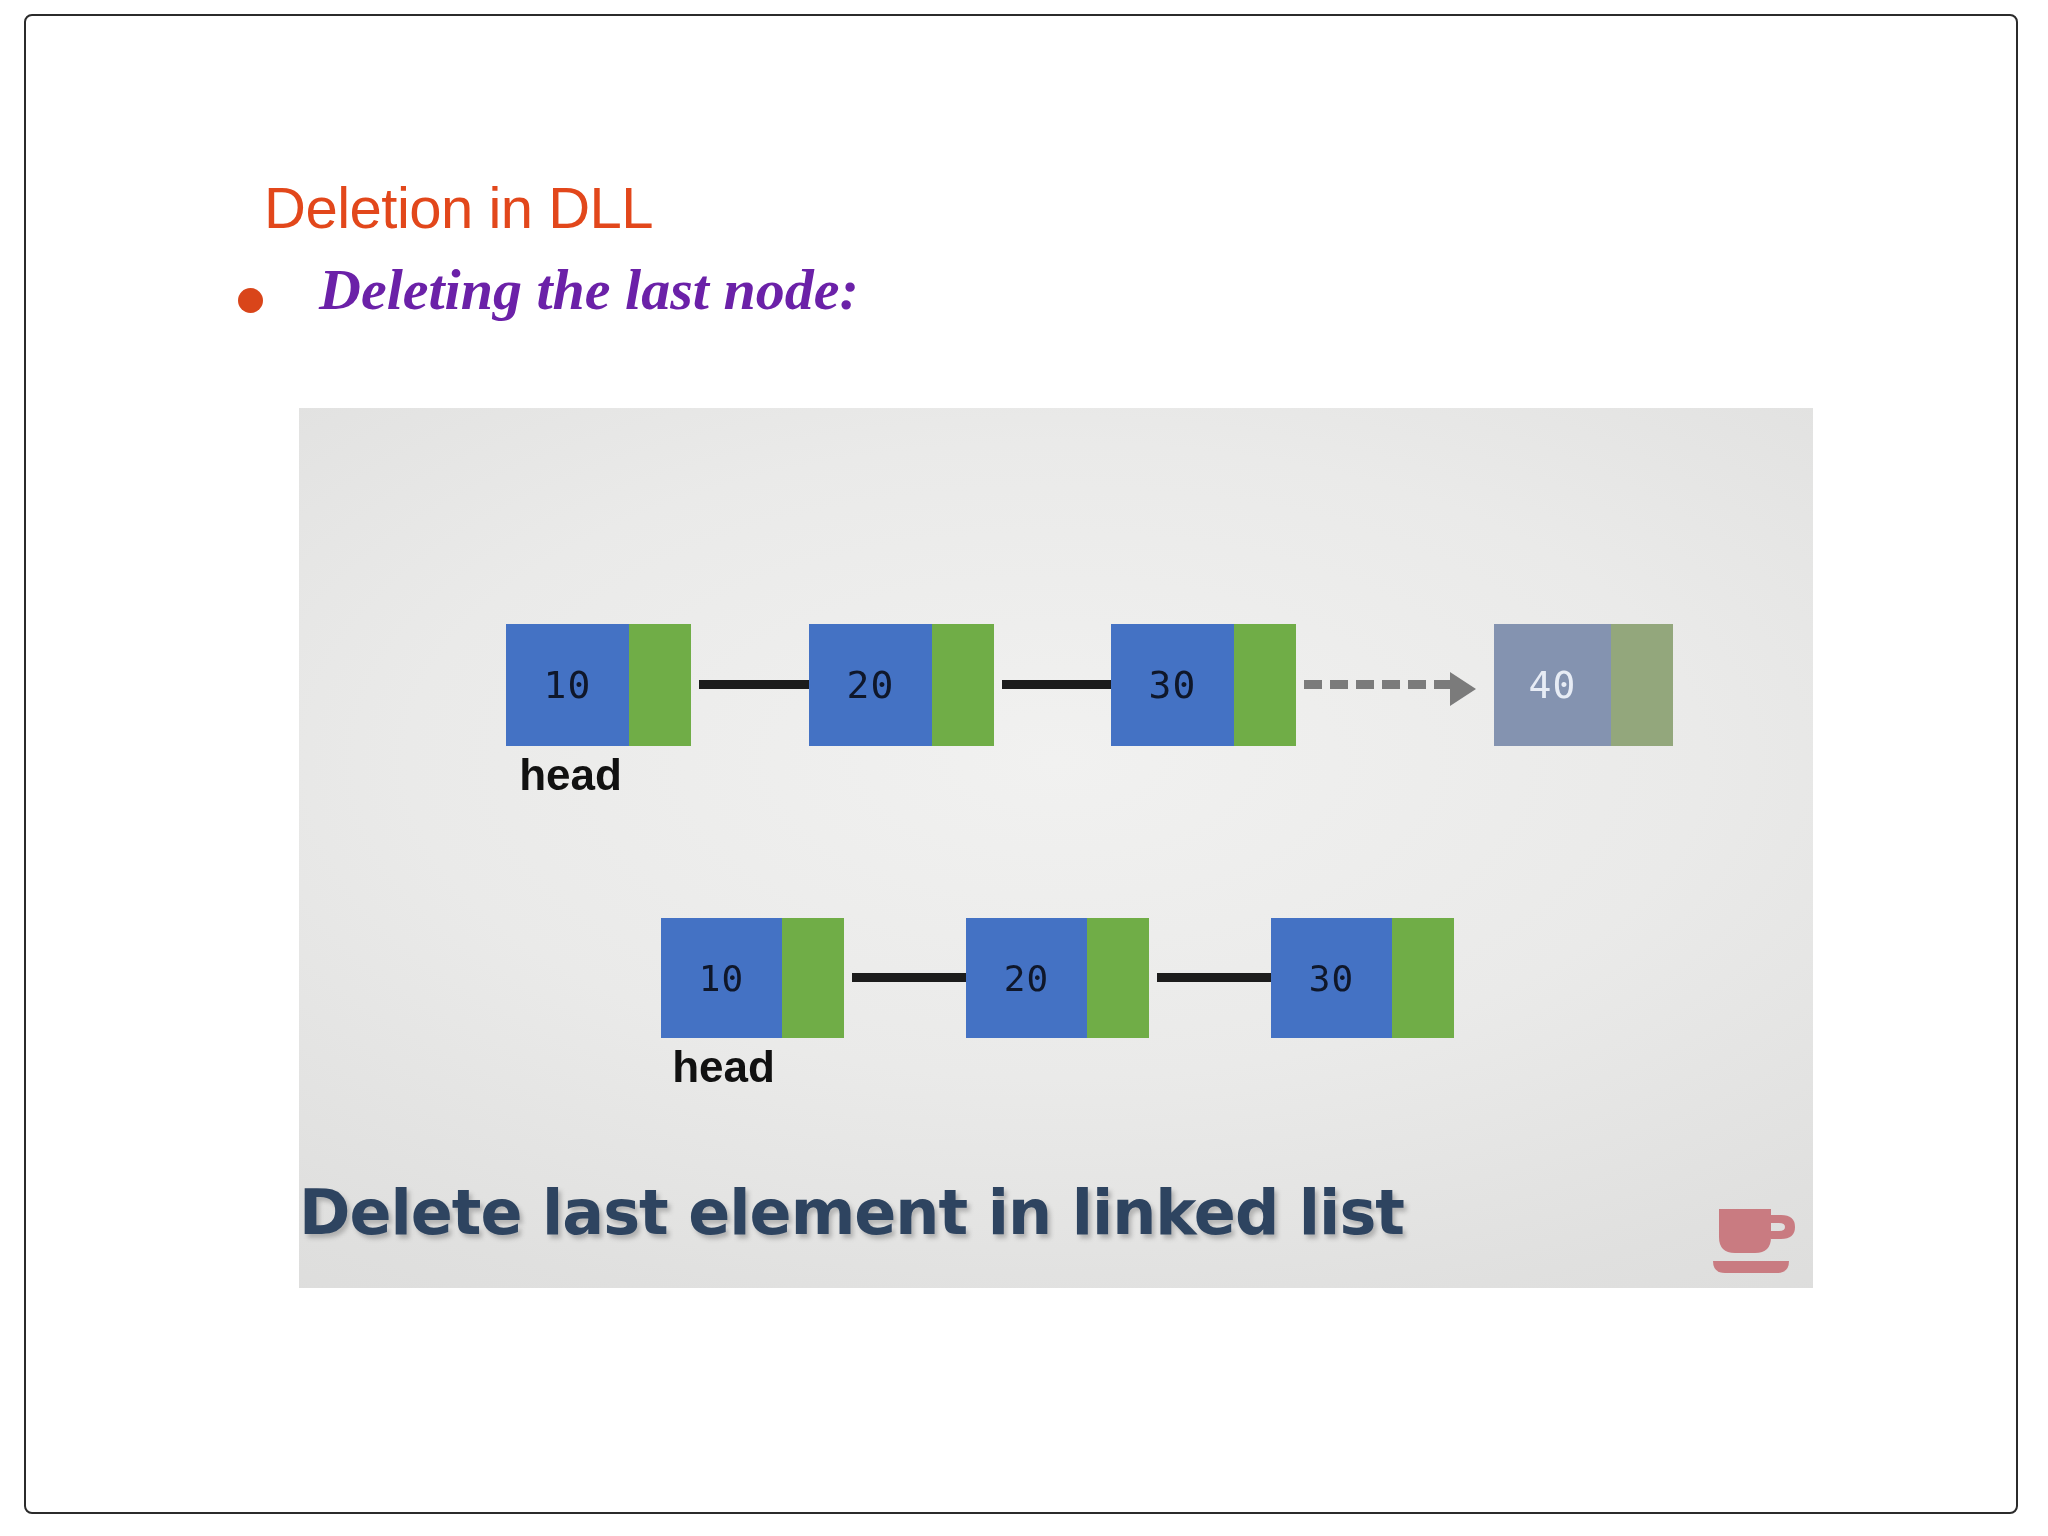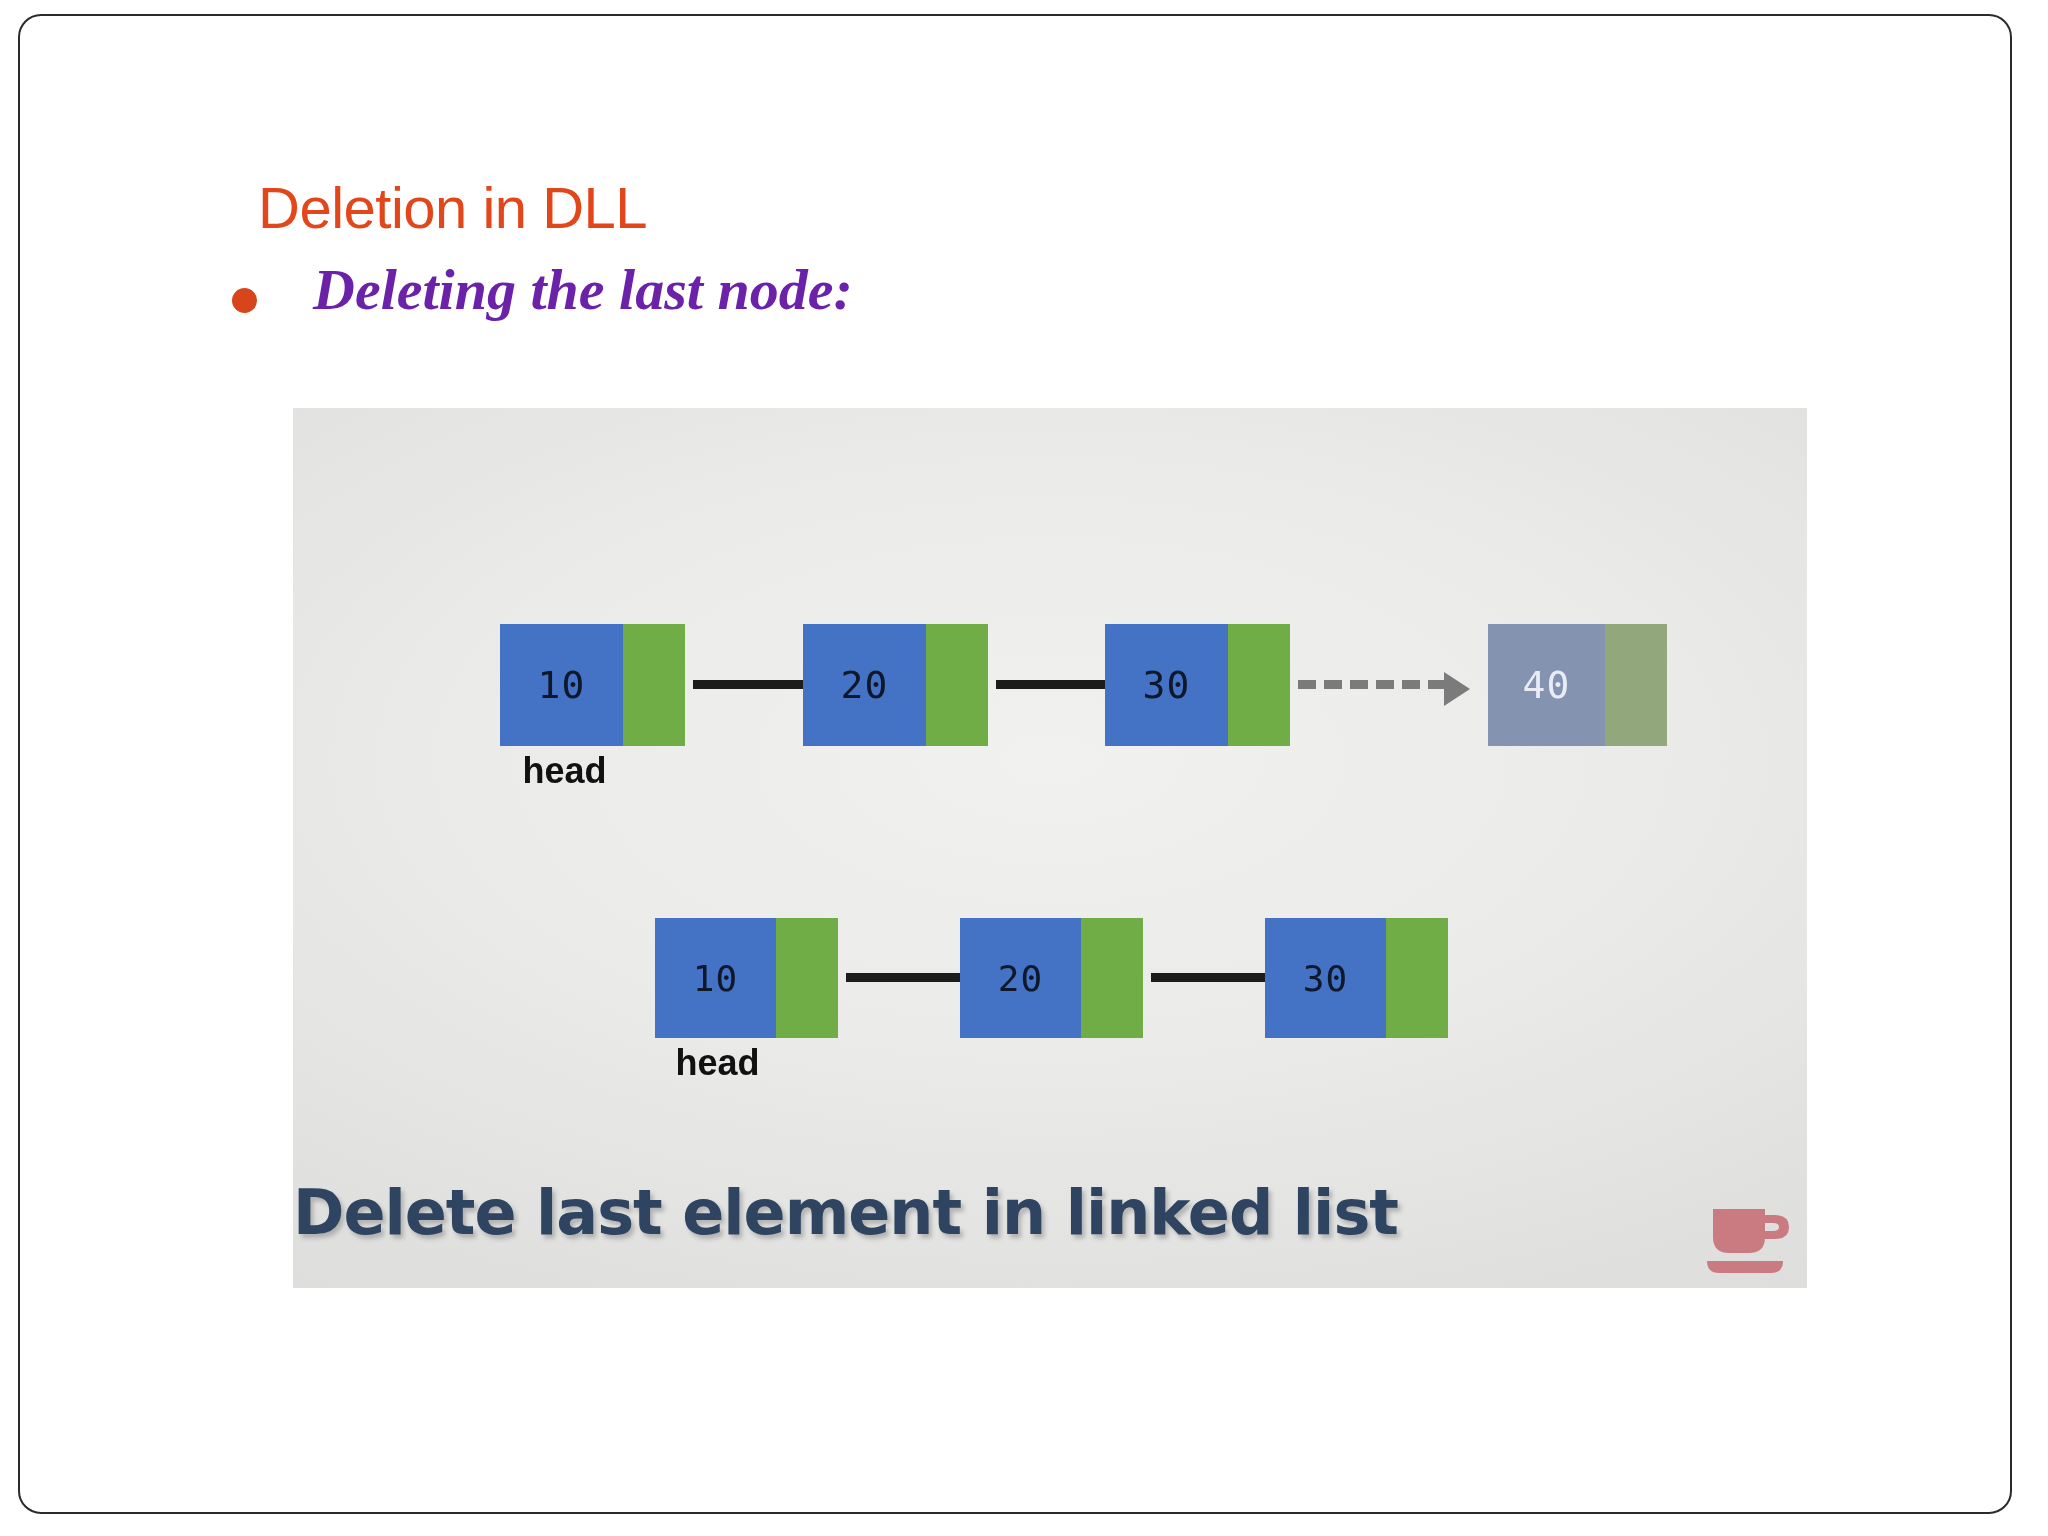--- a/index.html
+++ b/index.html
@@ -10,27 +10,27 @@
   body {
     width: 2048px;
     height: 1536px;
     font-family: "Liberation Sans", sans-serif;
     overflow: hidden;
   }
 
   
   .slide {
     position: absolute;
-    left: 18px;
+    left: 24px;
     top: 14px;
     width: 1994px;
     height: 1500px;
     background: #ffffff;
     border: 2px solid #2b2b2b;
-    border-radius: 23px;
+    border-radius: 8px;
     box-sizing: border-box;
   }
 
   
   .slide-title {
     position: absolute;
     left: 238px;
     top: 158px;
     font-family: "Liberation Sans", sans-serif;
     font-size: 58px;
@@ -138,21 +138,21 @@
   }
   .arrow.dashed::after {
     border-left-color: #7b7b7b;
     top: 0;
   }
 
   
   .head-label {
     position: absolute;
     font-family: "Liberation Sans", sans-serif;
-    font-size: 36px;
+    font-size: 44px;
     font-weight: 600;
     color: #111111;
     white-space: nowrap;
   }
 
   
   .pic-caption {
     position: absolute;
     left: 0;
     right: 0;

